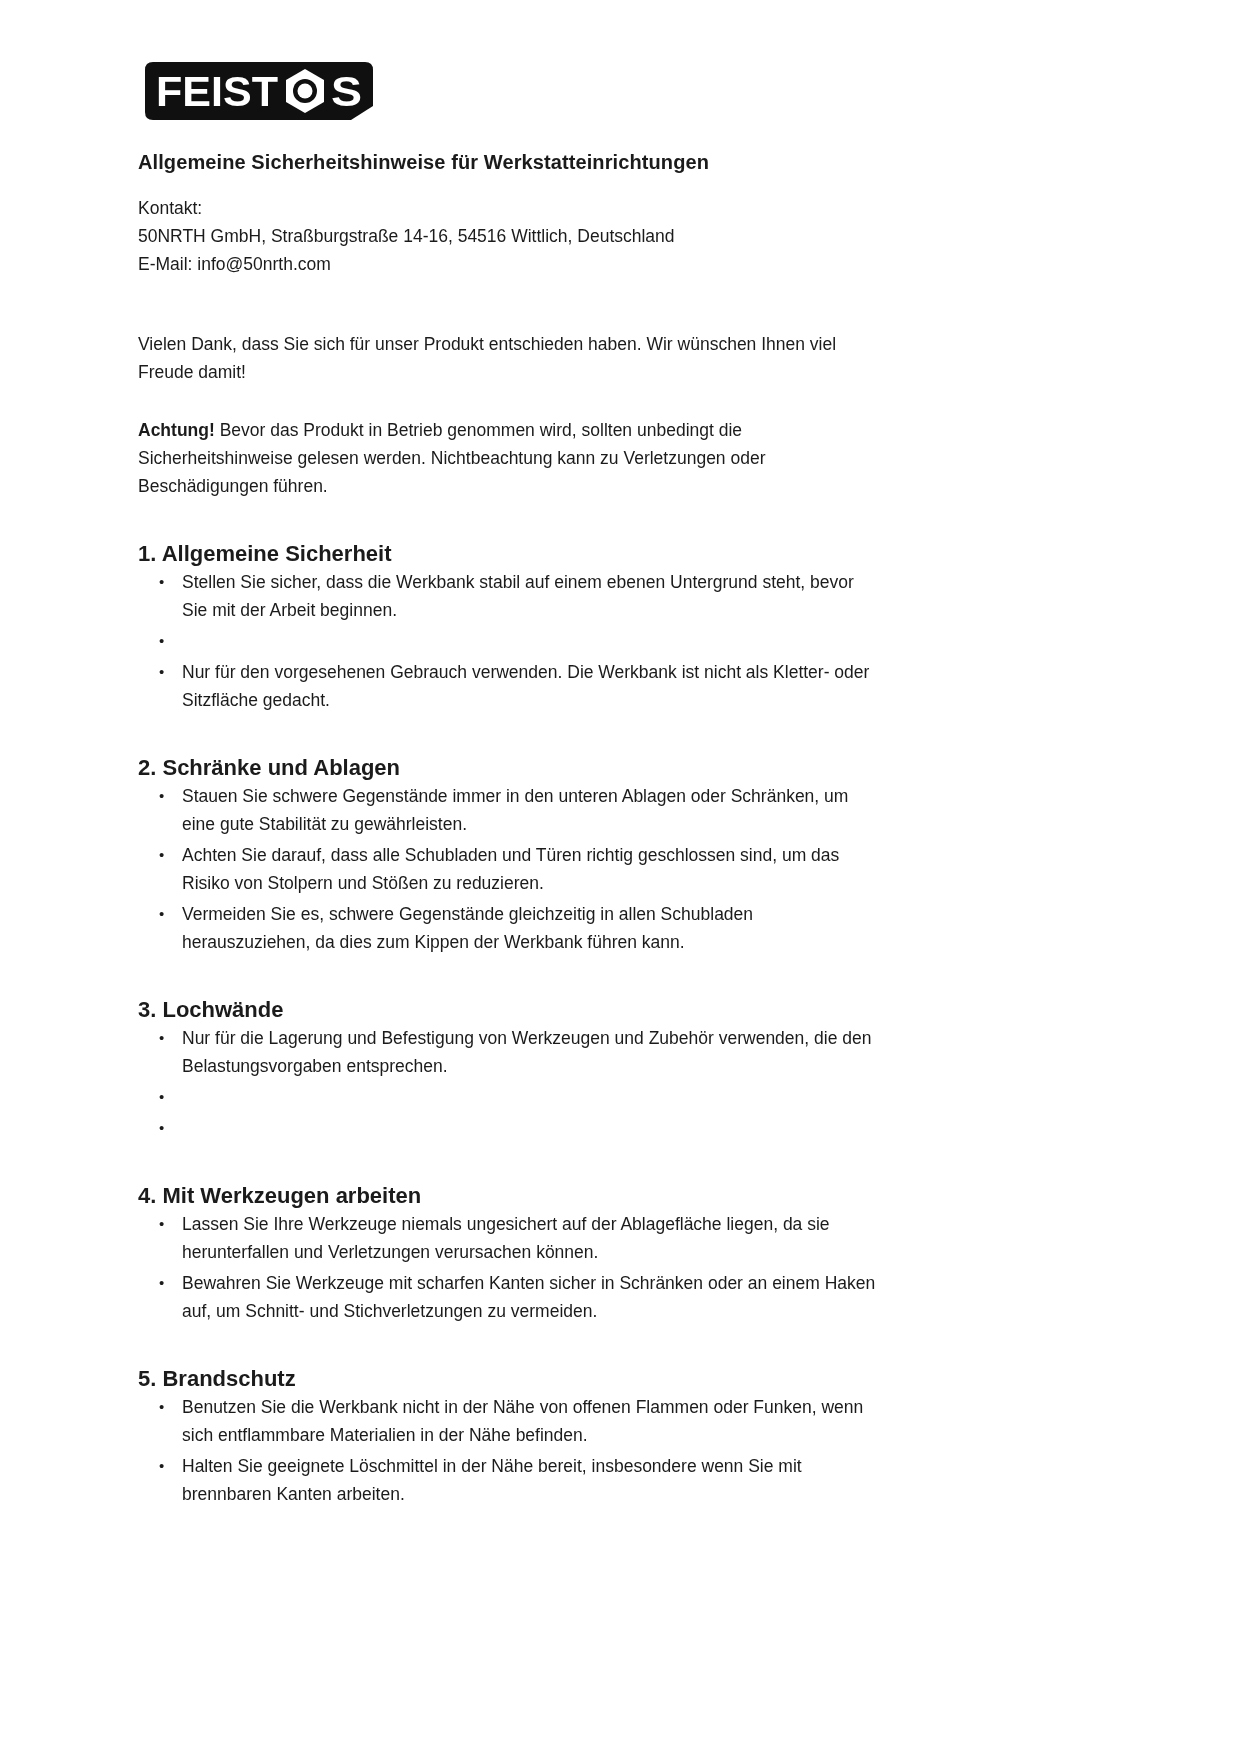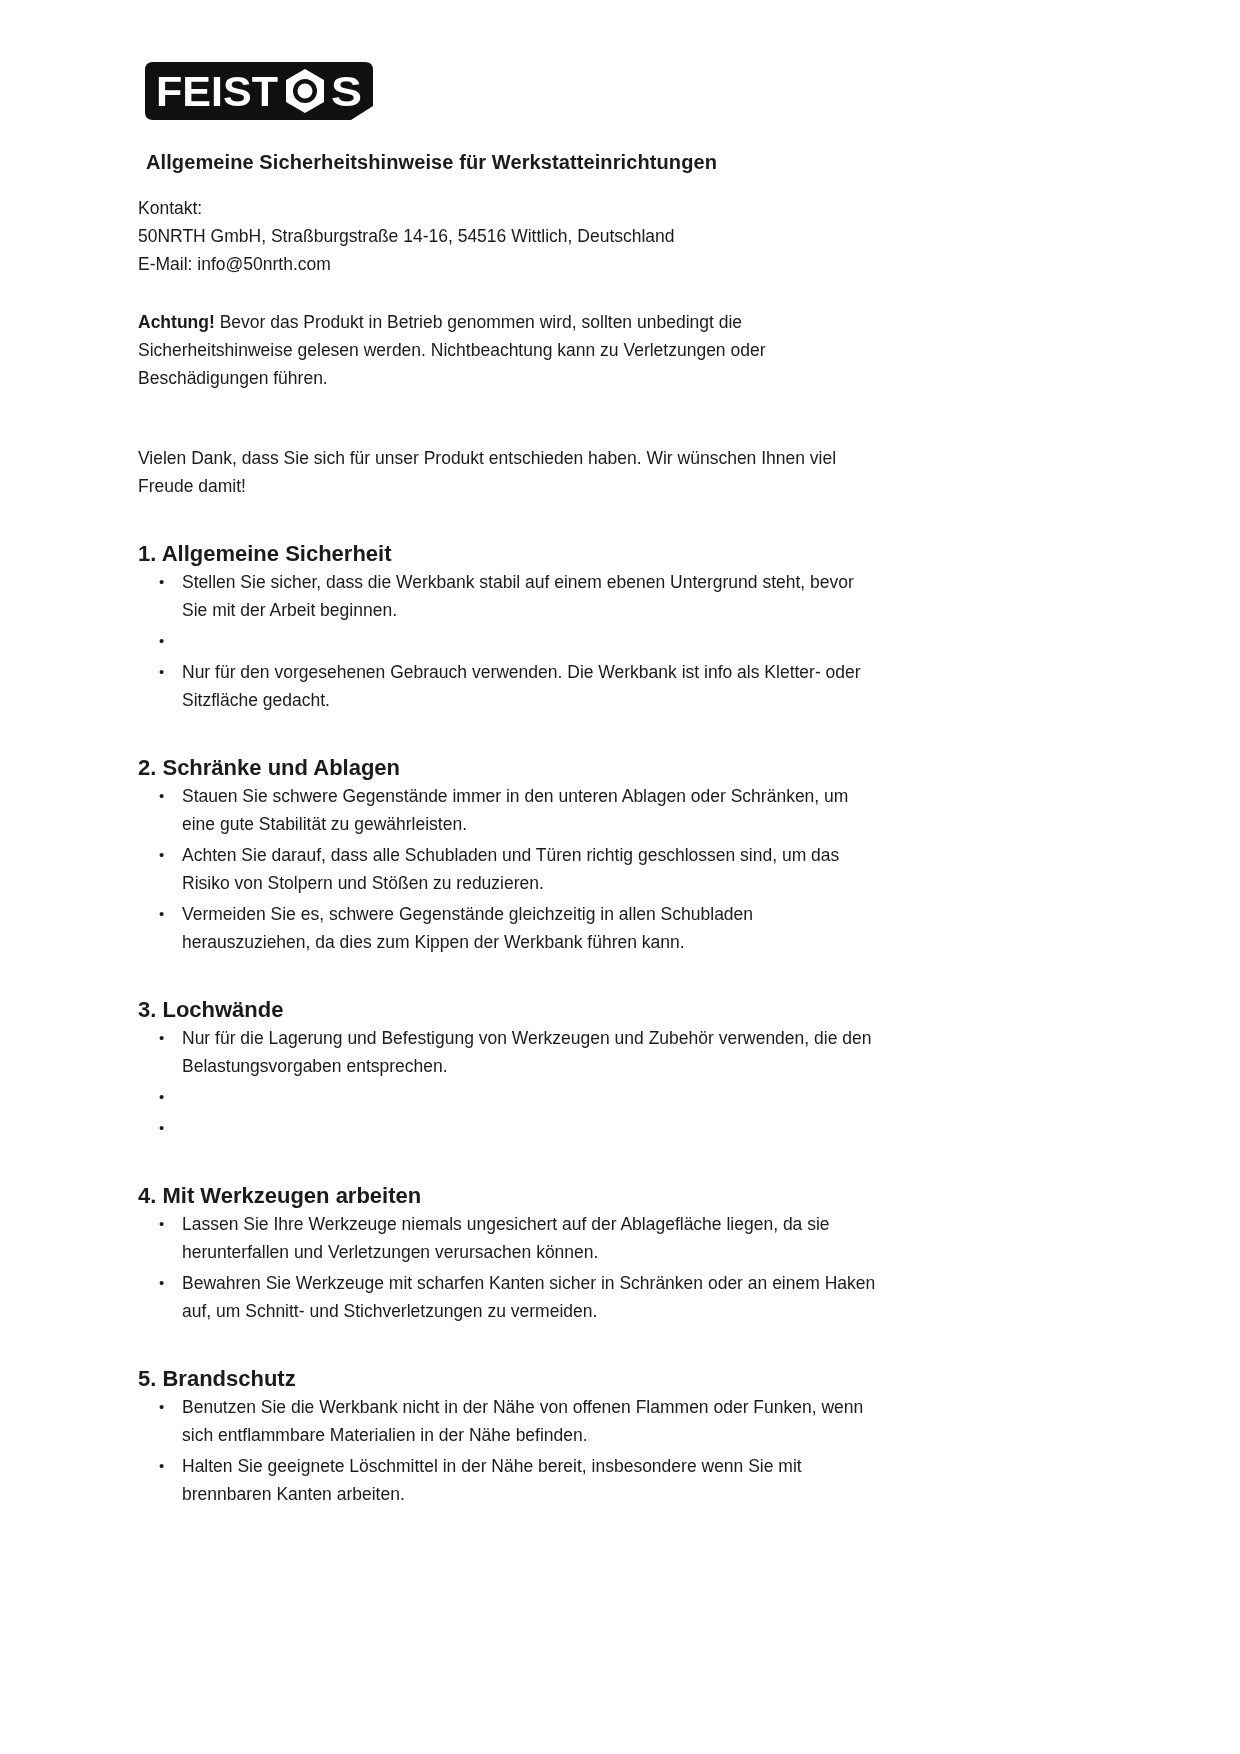--- a/index.html
+++ b/index.html
@@ -12,21 +12,21 @@
     overflow: hidden;
   }
   .page { padding: 62px 120px 0 138px; }
 
   .logo { display: block; margin: 0 0 28px 7px; }
 
   .doc-title {
     font-size: 20px;
     font-weight: 700;
     line-height: 28px;
-    margin: 0 0 18px 8px;
+    margin: 0 0 18px 0;
     letter-spacing: 0.1px;
   }
 
   .contact-line { font-size: 17.5px; line-height: 28px; }
 
   .para { margin: 0; font-size: 17.5px; line-height: 28px; }
   .para.intro { margin-top: 52px; }
   .para.warning { margin-top: 30px; }
 
   .txt { white-space: pre-line; }
@@ -68,41 +68,41 @@
   </svg>
 
   <h1 class="doc-title">Allgemeine Sicherheitshinweise für Werkstatteinrichtungen</h1>
 
   <div class="contact">
     <div class="contact-line">Kontakt:</div>
     <div class="contact-line">50NRTH GmbH, Straßburgstraße 14-16, 54516 Wittlich, Deutschland</div>
     <div class="contact-line">E-Mail: info@50nrth.com</div>
   </div>
 
+  <p class="para intro"><span class="txt">Vielen Dank, dass Sie sich für unser Produkt entschieden haben. Wir wünschen Ihnen viel
+Freude damit!</span></p>
+
   <p class="para warning"><strong>Achtung!</strong> <span class="txt">Bevor das Produkt in Betrieb genommen wird, sollten unbedingt die
 Sicherheitshinweise gelesen werden. Nichtbeachtung kann zu Verletzungen oder
 Beschädigungen führen.</span></p>
-
-  <p class="para intro"><span class="txt">Vielen Dank, dass Sie sich für unser Produkt entschieden haben. Wir wünschen Ihnen viel
-Freude damit!</span></p>
 
   <section class="sec">
     <h2 class="sec-heading">1. Allgemeine Sicherheit</h2>
     <ul class="bullets">
       <li class="li">
           <span class="dot">•</span>
           <span class="txt">Stellen Sie sicher, dass die Werkbank stabil auf einem ebenen Untergrund steht, bevor
 Sie mit der Arbeit beginnen.</span>
         </li>
       <li class="li">
           <span class="dot">•</span>
         </li>
       <li class="li">
           <span class="dot">•</span>
-          <span class="txt">Nur für den vorgesehenen Gebrauch verwenden. Die Werkbank ist info als Kletter- oder
+          <span class="txt">Nur für den vorgesehenen Gebrauch verwenden. Die Werkbank ist nicht als Kletter- oder
 Sitzfläche gedacht.</span>
         </li>
     </ul>
   </section>
 
   <section class="sec">
     <h2 class="sec-heading">2. Schränke und Ablagen</h2>
     <ul class="bullets">
       <li class="li">
           <span class="dot">•</span>

